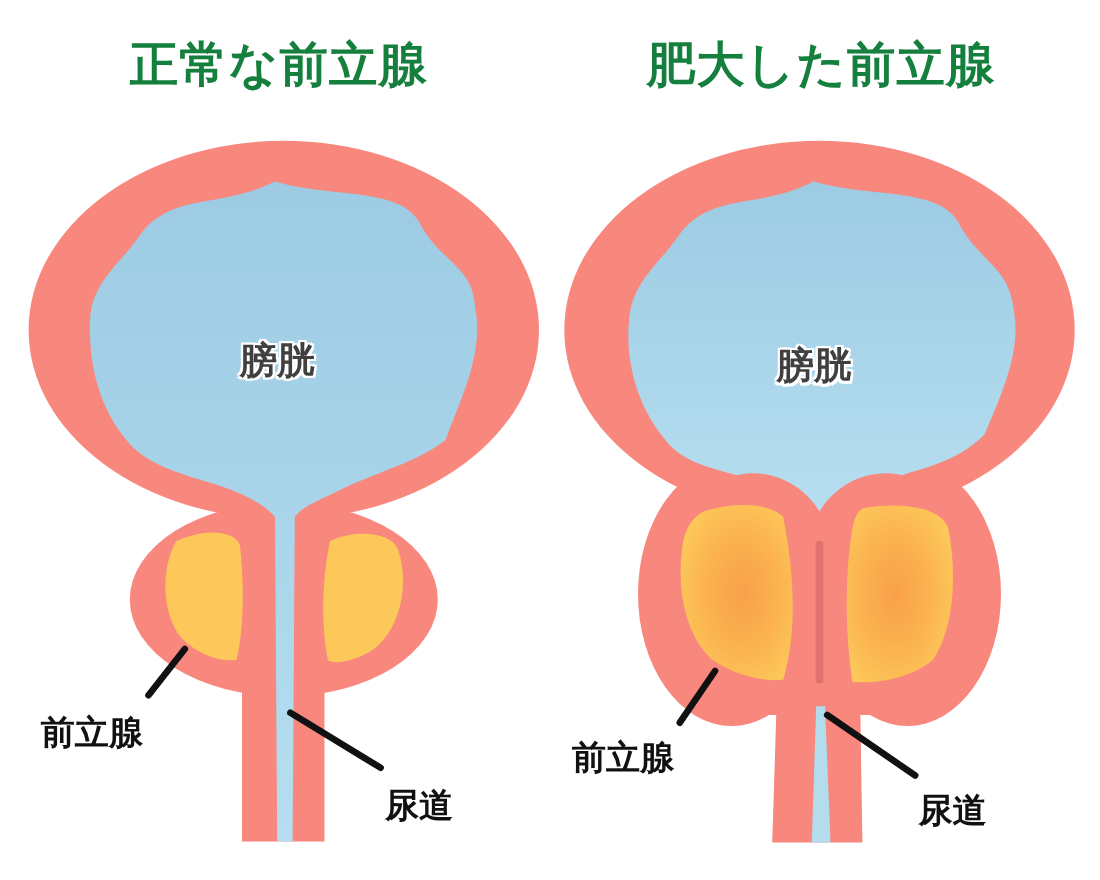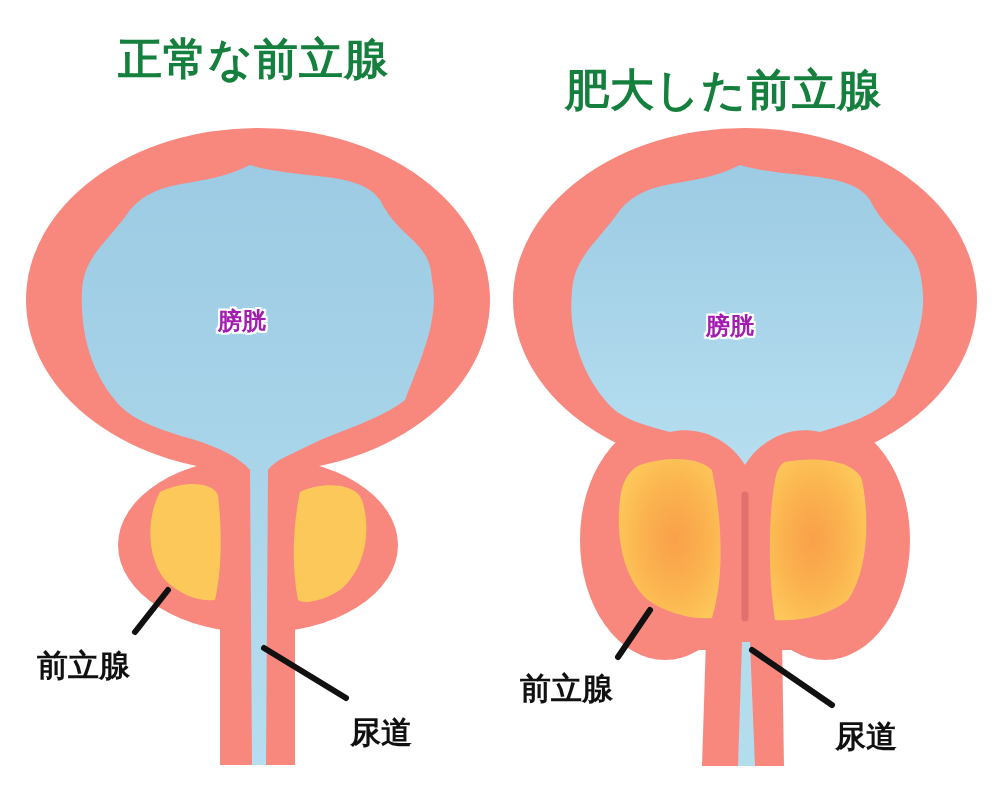--- a/index.html
+++ b/index.html
@@ -1,24 +1,24 @@
 <!DOCTYPE html>
 <html><head>
 <meta charset="utf-8">
 <style>
   html, body { margin: 0; padding: 0; background: #ffffff; }
   body { width: 1000px; height: 800px; position: relative; overflow: hidden;
          font-family: "DejaVu Sans", "Liberation Sans", sans-serif; }
   .title { position: absolute; top: 30px; font-size: 44px; font-weight: bold; color: #15803d;
            letter-spacing: 1px; white-space: nowrap; }
   #title-normal { left: 118px; }
-  #title-enlarged { left: 565px; margin-top: 31px; }
+  #title-enlarged { left: 588px; }
   svg.figure { position: absolute; top: 0; left: 0; }
   .label { position: absolute; font-size: 31px; font-weight: bold; color: #111; white-space: nowrap; }
-  .bladder-label { position: absolute; font-size: 24px; font-weight: bold; color: #a21caf; white-space: nowrap;
+  .bladder-label { position: absolute; font-size: 34px; font-weight: bold; color: #404040; white-space: nowrap;
     text-shadow: 2px 0 0 #fff, -2px 0 0 #fff, 0 2px 0 #fff, 0 -2px 0 #fff,
                  2px 2px 0 #fff, -2px -2px 0 #fff, 2px -2px 0 #fff, -2px 2px 0 #fff; }
 </style>
 </head>
 <body>
 
 <div class="title" id="title-normal">正常な前立腺</div>
 <div class="title" id="title-enlarged">肥大した前立腺</div>
 
 <svg class="figure" width="1000" height="800" viewBox="0 0 1000 800">

